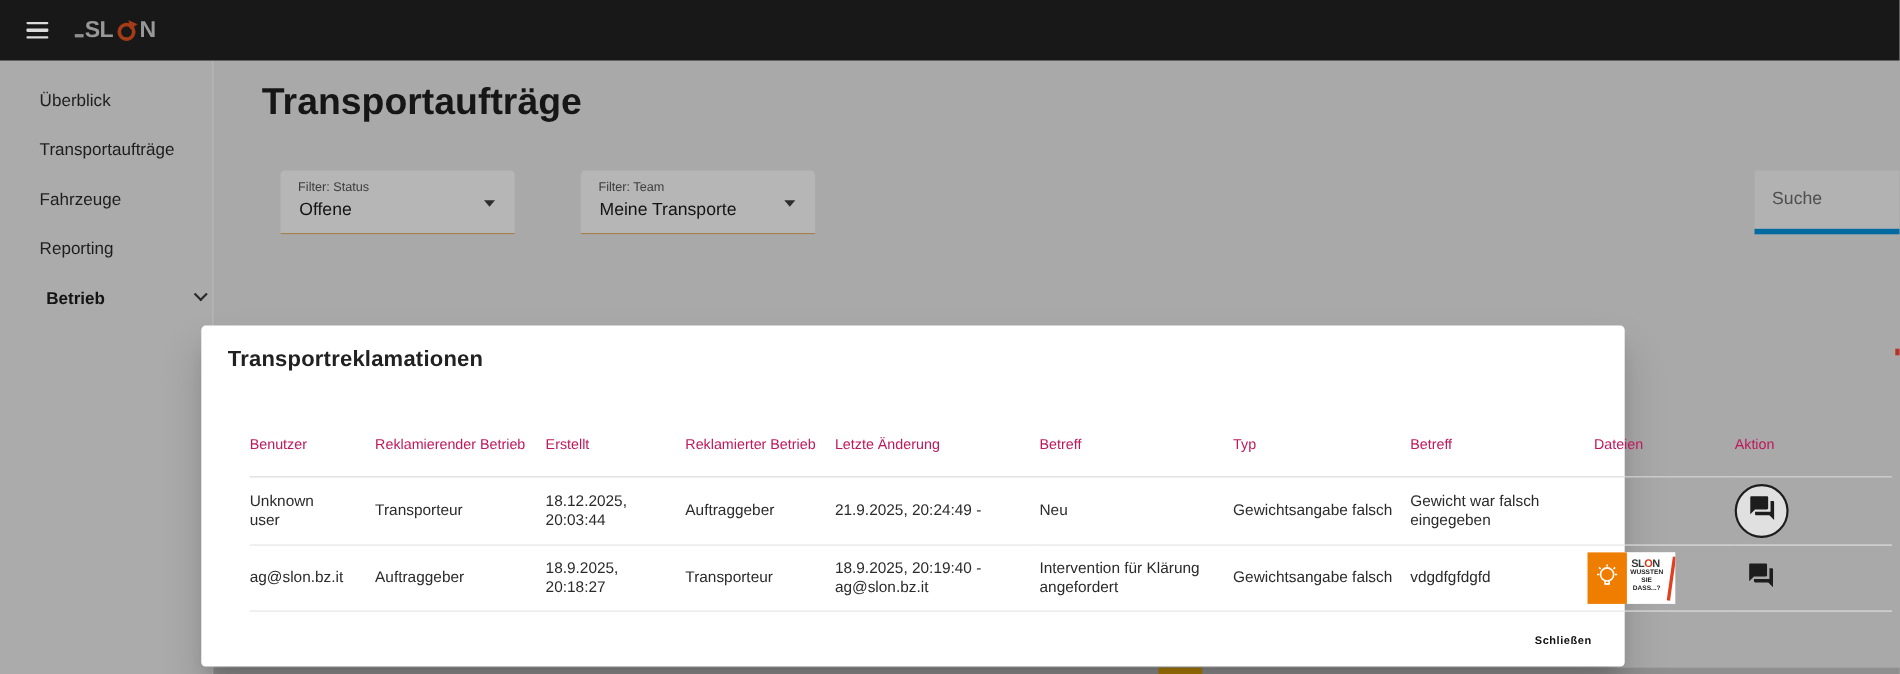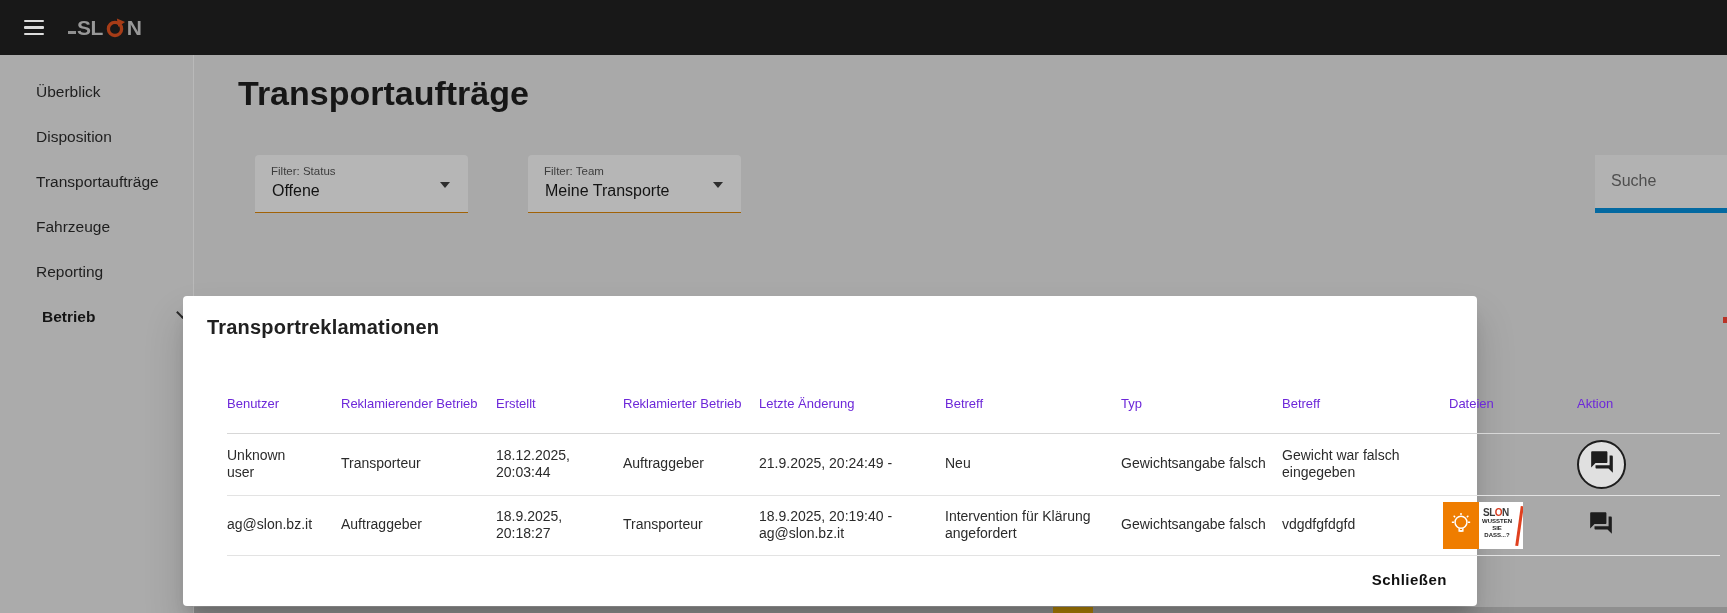--- a/index.html
+++ b/index.html
@@ -38,37 +38,37 @@
   .bottom-strip { position:absolute; left:194px; top:607px; width:1533px; height:6px; background:#8f8f8f; z-index:2; }
   .yellow-peek { position:absolute; left:1053px; top:607px; width:40px; height:6px; background:#ad7f06; z-index:3; }
   .red-edge { position:absolute; left:1723px; top:317px; width:4px; height:6px; background:#b93226; z-index:3; }
 
   
   .dialog { position:absolute; left:183px; top:296px; width:1294px; height:310px; background:#ffffff; border-radius:4px;
             box-shadow:0 11px 15px -7px rgba(0,0,0,.2), 0 24px 38px 3px rgba(0,0,0,.14); z-index:10; }
   .dialog-title { position:absolute; left:24px; top:20px; font-size:20px; font-weight:700; color:#212121; letter-spacing:.2px; }
 
   table.claims { position:absolute; left:44px; top:49px; border-collapse:collapse; table-layout:fixed; width:1493px; }
-  table.claims th { height:88px; vertical-align:bottom; padding:0 16px 21px 0; text-align:left; font-size:13px; font-weight:500; color:#6d28d9; line-height:17px; border-bottom:1px solid #d7d7d7; }
+  table.claims th { height:88px; vertical-align:bottom; padding:0 16px 21px 0; text-align:left; font-size:13px; font-weight:500; color:#be185d; line-height:17px; border-bottom:1px solid #d7d7d7; }
   table.claims td { height:52px; vertical-align:middle; padding:6px 16px 6px 0; font-size:14px; color:#2b2b2b; line-height:17.5px; border-bottom:1px solid #e3e3e3; }
   table.claims td.benutzer-cell { padding-right:30px; }
 
   .icon-btn-ring { width:49px; height:49px; border-radius:50%; background:#e0e0e0; border:2.5px solid #1d1d1d; display:flex; align-items:center; justify-content:center; cursor:pointer; }
   .icon-btn-plain { width:30px; height:30px; display:flex; align-items:center; justify-content:center; cursor:pointer; margin-left:9px; }
 
   
   .thumb { width:80px; height:47px; display:flex; background:#fff; overflow:hidden; cursor:pointer; position:relative; margin-left:-6px; }
   .thumb .bulb-side { width:36px; height:47px; background:#ef7d00; display:flex; align-items:center; justify-content:center; }
   .thumb .txt-side { width:44px; height:47px; position:relative; }
   .thumb .mini-logo { position:absolute; left:4px; top:2px; font-size:10px; font-weight:800; color:#3a3a3a; letter-spacing:-0.5px; white-space:nowrap; }
   .thumb .mini-logo .mo { color:#d63a1e; }
   .thumb .caption { position:absolute; left:0; top:16px; width:36px; text-align:center; font-size:6px; font-weight:700; color:#1d1d1d; line-height:7px; }
   .thumb .red-line { position:absolute; right:3px; top:4px; width:2.5px; height:40px; background:#e0401f; transform:rotate(8deg); }
 
-  .close-btn { position:absolute; right:22px; bottom:12px; background:none; border:none; font-family:"Liberation Sans",sans-serif; font-size:15px; font-weight:700; letter-spacing:.5px; color:#101010; cursor:pointer; padding:6px 8px; }
+  .close-btn { position:absolute; right:22px; bottom:12px; background:none; border:none; font-family:"Liberation Sans",sans-serif; font-size:10px; font-weight:700; letter-spacing:.5px; color:#101010; cursor:pointer; padding:6px 8px; }
 </style>
 </head>
 <body>
 
 <div class="topbar">
   <div class="hamburger">
     <span></span>
       <span></span>
       <span></span>
   </div>
@@ -81,21 +81,20 @@
         <polygon points="14,1.5 23,5.5 15.5,10.5" fill="#a63c17"></polygon>
       </svg>
     </span>
     <span class="gray">N</span>
   </div>
 </div>
 
 <nav class="sidebar">
   <ul>
     <li>Überblick</li>
-    <li>Disposition</li>
     <li>Transportaufträge</li>
     <li>Fahrzeuge</li>
     <li>Reporting</li>
     <li class="active">
       <span>Betrieb</span>
       <span class="chev"></span>
     </li>
   </ul>
 </nav>
 

